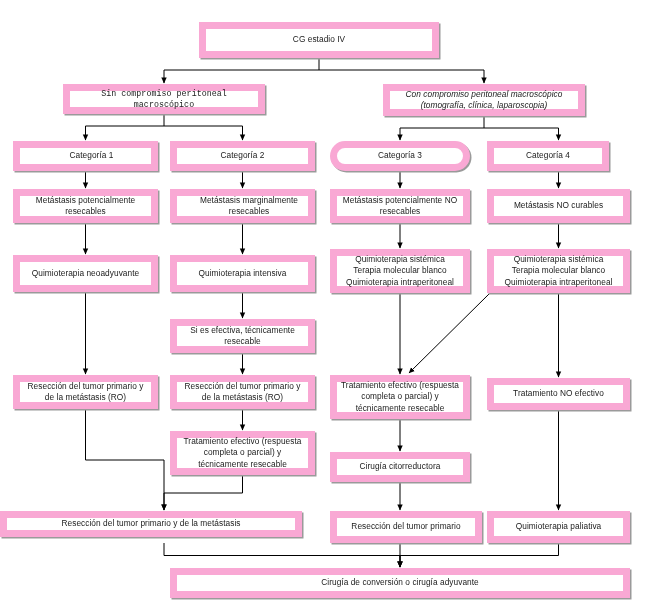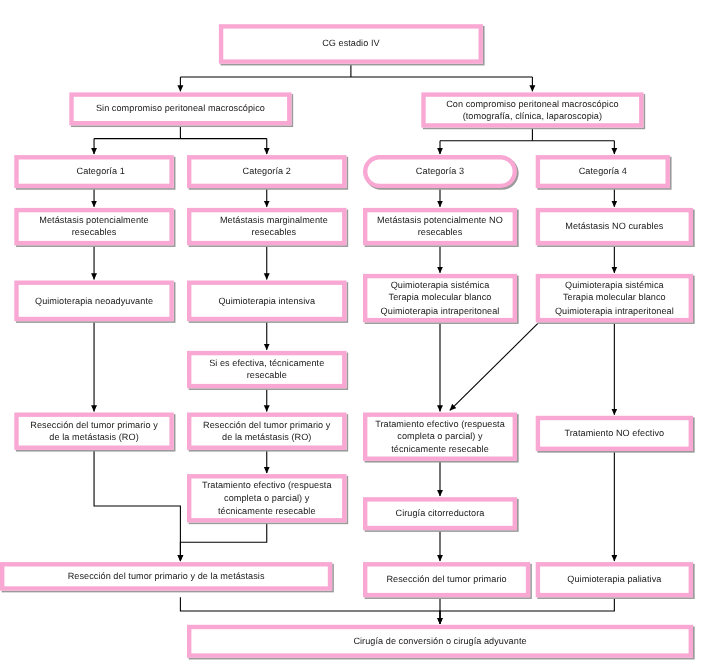--- a/index.html
+++ b/index.html
@@ -21,21 +21,21 @@
     position: absolute;
     left: 0;
     top: 0;
     width: 649px;
     height: 606px;
     pointer-events: none;
   }
   .node {
     position: absolute;
     box-sizing: border-box;
-    border: 4px solid #f9a8d4;
+    border: 7px solid #f9a8d4;
     background: #ffffff;
     box-shadow: 1.5px 1.5px 0 0 #9a9a9a;
     display: flex;
     align-items: center;
     justify-content: center;
     text-align: center;
     font-size: 8.3px;
     line-height: 11.5px;
     color: #1a1a1a;
     letter-spacing: 0.05px;
@@ -91,24 +91,24 @@
         <path d="M484,116 L484,128" stroke="#000000" stroke-width="1" fill="none"></path>
         <path d="M400,128 L558.5,128" stroke="#000000" stroke-width="1" fill="none"></path>
         <path d="M400,128 L400,140" stroke="#000000" stroke-width="1" fill="none" marker-end="url(#arrowhead)"></path>
         <path d="M558.5,128 L558.5,140" stroke="#000000" stroke-width="1" fill="none" marker-end="url(#arrowhead)"></path>
       </g>
   </svg>
   <div id="node-layer">
       <div class="node" style="left: 199px; top: 22px; width: 240px; height: 36px;">
         <span>CG estadio IV</span>
       </div>
-      <div class="node" style="left: 63px; top: 84px; width: 202px; height: 30px;">
+      <div class="node" style="left: 63px; top: 84px; width: 202px; height: 30px; font-family: Liberation Mono, monospace;">
         <span>Sin compromiso peritoneal macroscópico</span>
       </div>
-      <div class="node" style="left: 383px; top: 84px; width: 202px; height: 32px;">
+      <div class="node" style="left: 383px; top: 84px; width: 202px; height: 32px; font-style: italic;">
         <span>Con compromiso peritoneal macroscópico<br>(tomografía, clínica, laparoscopia)</span>
       </div>
       <div class="node" style="left: 13px; top: 141px; width: 145px; height: 30px; padding-left: 16px;">
         <span>Categoría 1</span>
       </div>
       <div class="node" style="left: 170px; top: 141px; width: 145px; height: 30px; justify-content: center;">
         <span>Categoría 2</span>
       </div>
       <div class="node" style="left: 330px; top: 141px; width: 140px; height: 30px; border-radius: 15px;">
         <span>Categoría 3</span>

